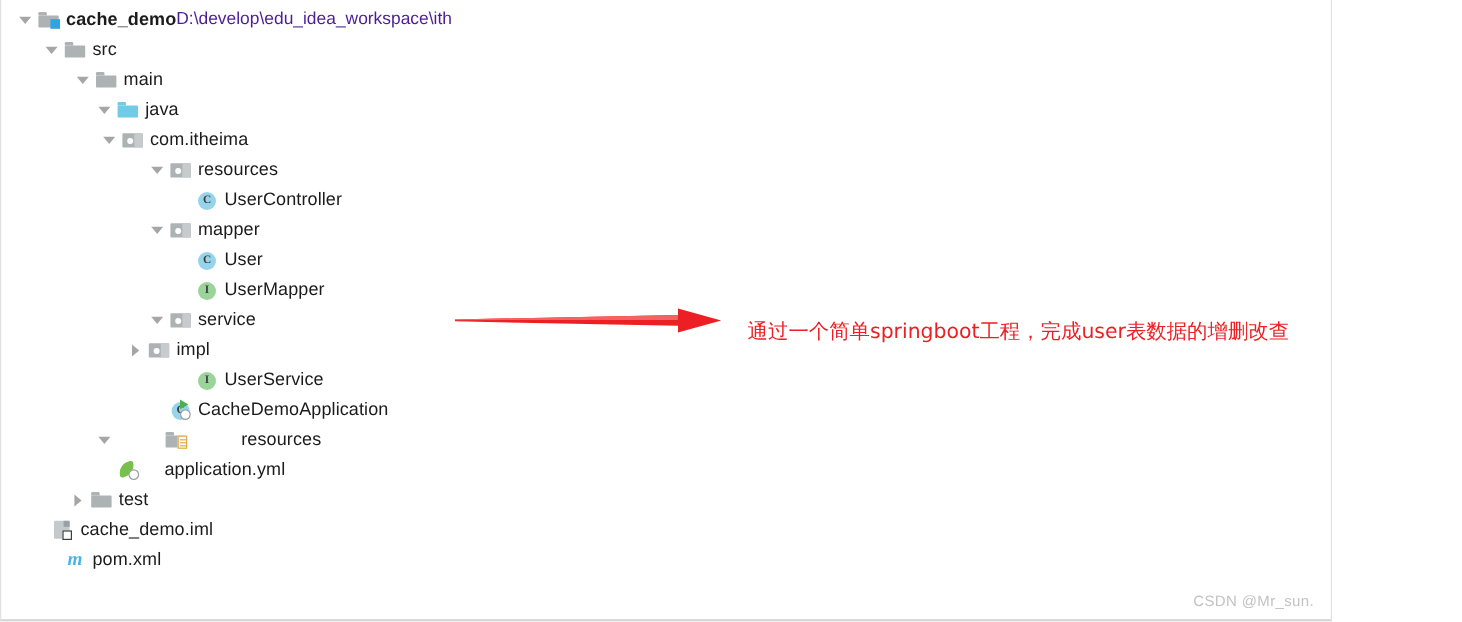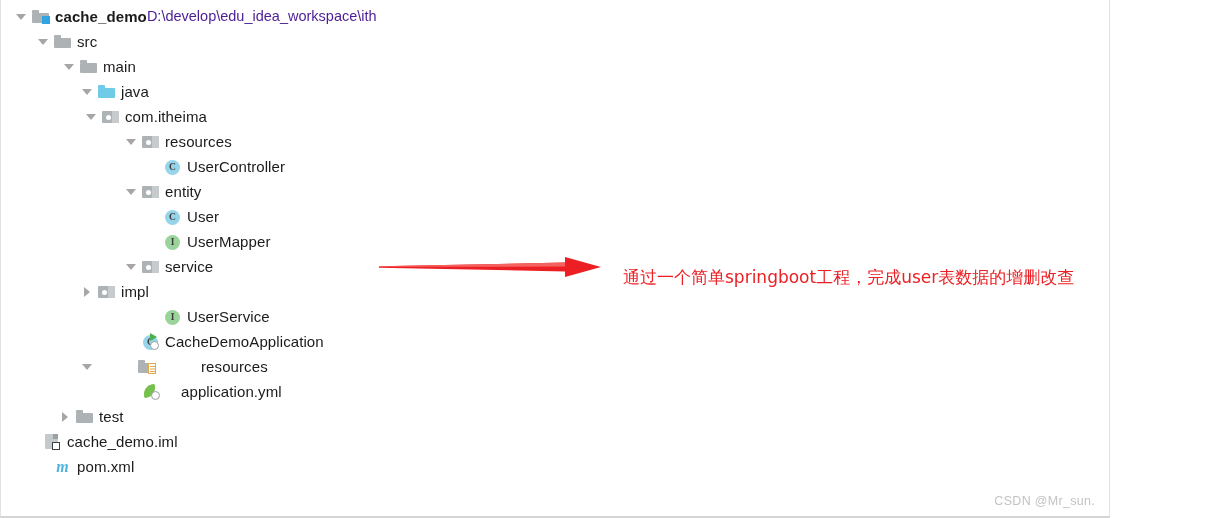--- a/index.html
+++ b/index.html
@@ -341,21 +341,21 @@
         </span>
         <span class="label">UserController</span>
       </div>
       <div class="row" style="padding-left: 122px;">
         <span class="twisty open"></span>
         <span class="ico">
           <span class="pkg">
             <span class="flap"></span>
           </span>
         </span>
-        <span class="label">entity</span>
+        <span class="label">mapper</span>
       </div>
       <div class="row" style="padding-left: 144px;">
         <span class="twisty none"></span>
         <span class="ico">
           <span class="circ cls">C</span>
         </span>
         <span class="label">User</span>
       </div>
       <div class="row" style="padding-left: 144px;">
         <span class="twisty none"></span>
@@ -366,21 +366,21 @@
       </div>
       <div class="row" style="padding-left: 122px;">
         <span class="twisty open"></span>
         <span class="ico">
           <span class="pkg">
             <span class="flap"></span>
           </span>
         </span>
         <span class="label">service</span>
       </div>
-      <div class="row" style="padding-left: 78px; align-items: center;">
+      <div class="row" style="padding-left: 104px; align-items: center;">
         <span class="twisty closed"></span>
         <span class="ico">
           <span class="pkg">
             <span class="flap"></span>
           </span>
         </span>
         <span class="label">impl</span>
       </div>
       <div class="row" style="padding-left: 144px;">
         <span class="twisty none"></span>
@@ -402,21 +402,21 @@
         <span class="twisty open"></span>
         <span class="ico">
           <span class="folder grey">
             <span class="tab"></span>
             <span class="body"></span>
           </span>
           <span class="badge-res"></span>
         </span>
         <span class="label">resources</span>
       </div>
-      <div class="row" style="padding-left: 108px; gap: 15px;">
+      <div class="row" style="padding-left: 64px; gap: 15px;">
         <span class="twisty none"></span>
         <span class="ico">
           <span class="leaf"></span>
           <span class="gearmark"></span>
         </span>
         <span class="label">application.yml</span>
       </div>
       <div class="row" style="padding-left: 56px;">
         <span class="twisty closed"></span>
         <span class="ico">

